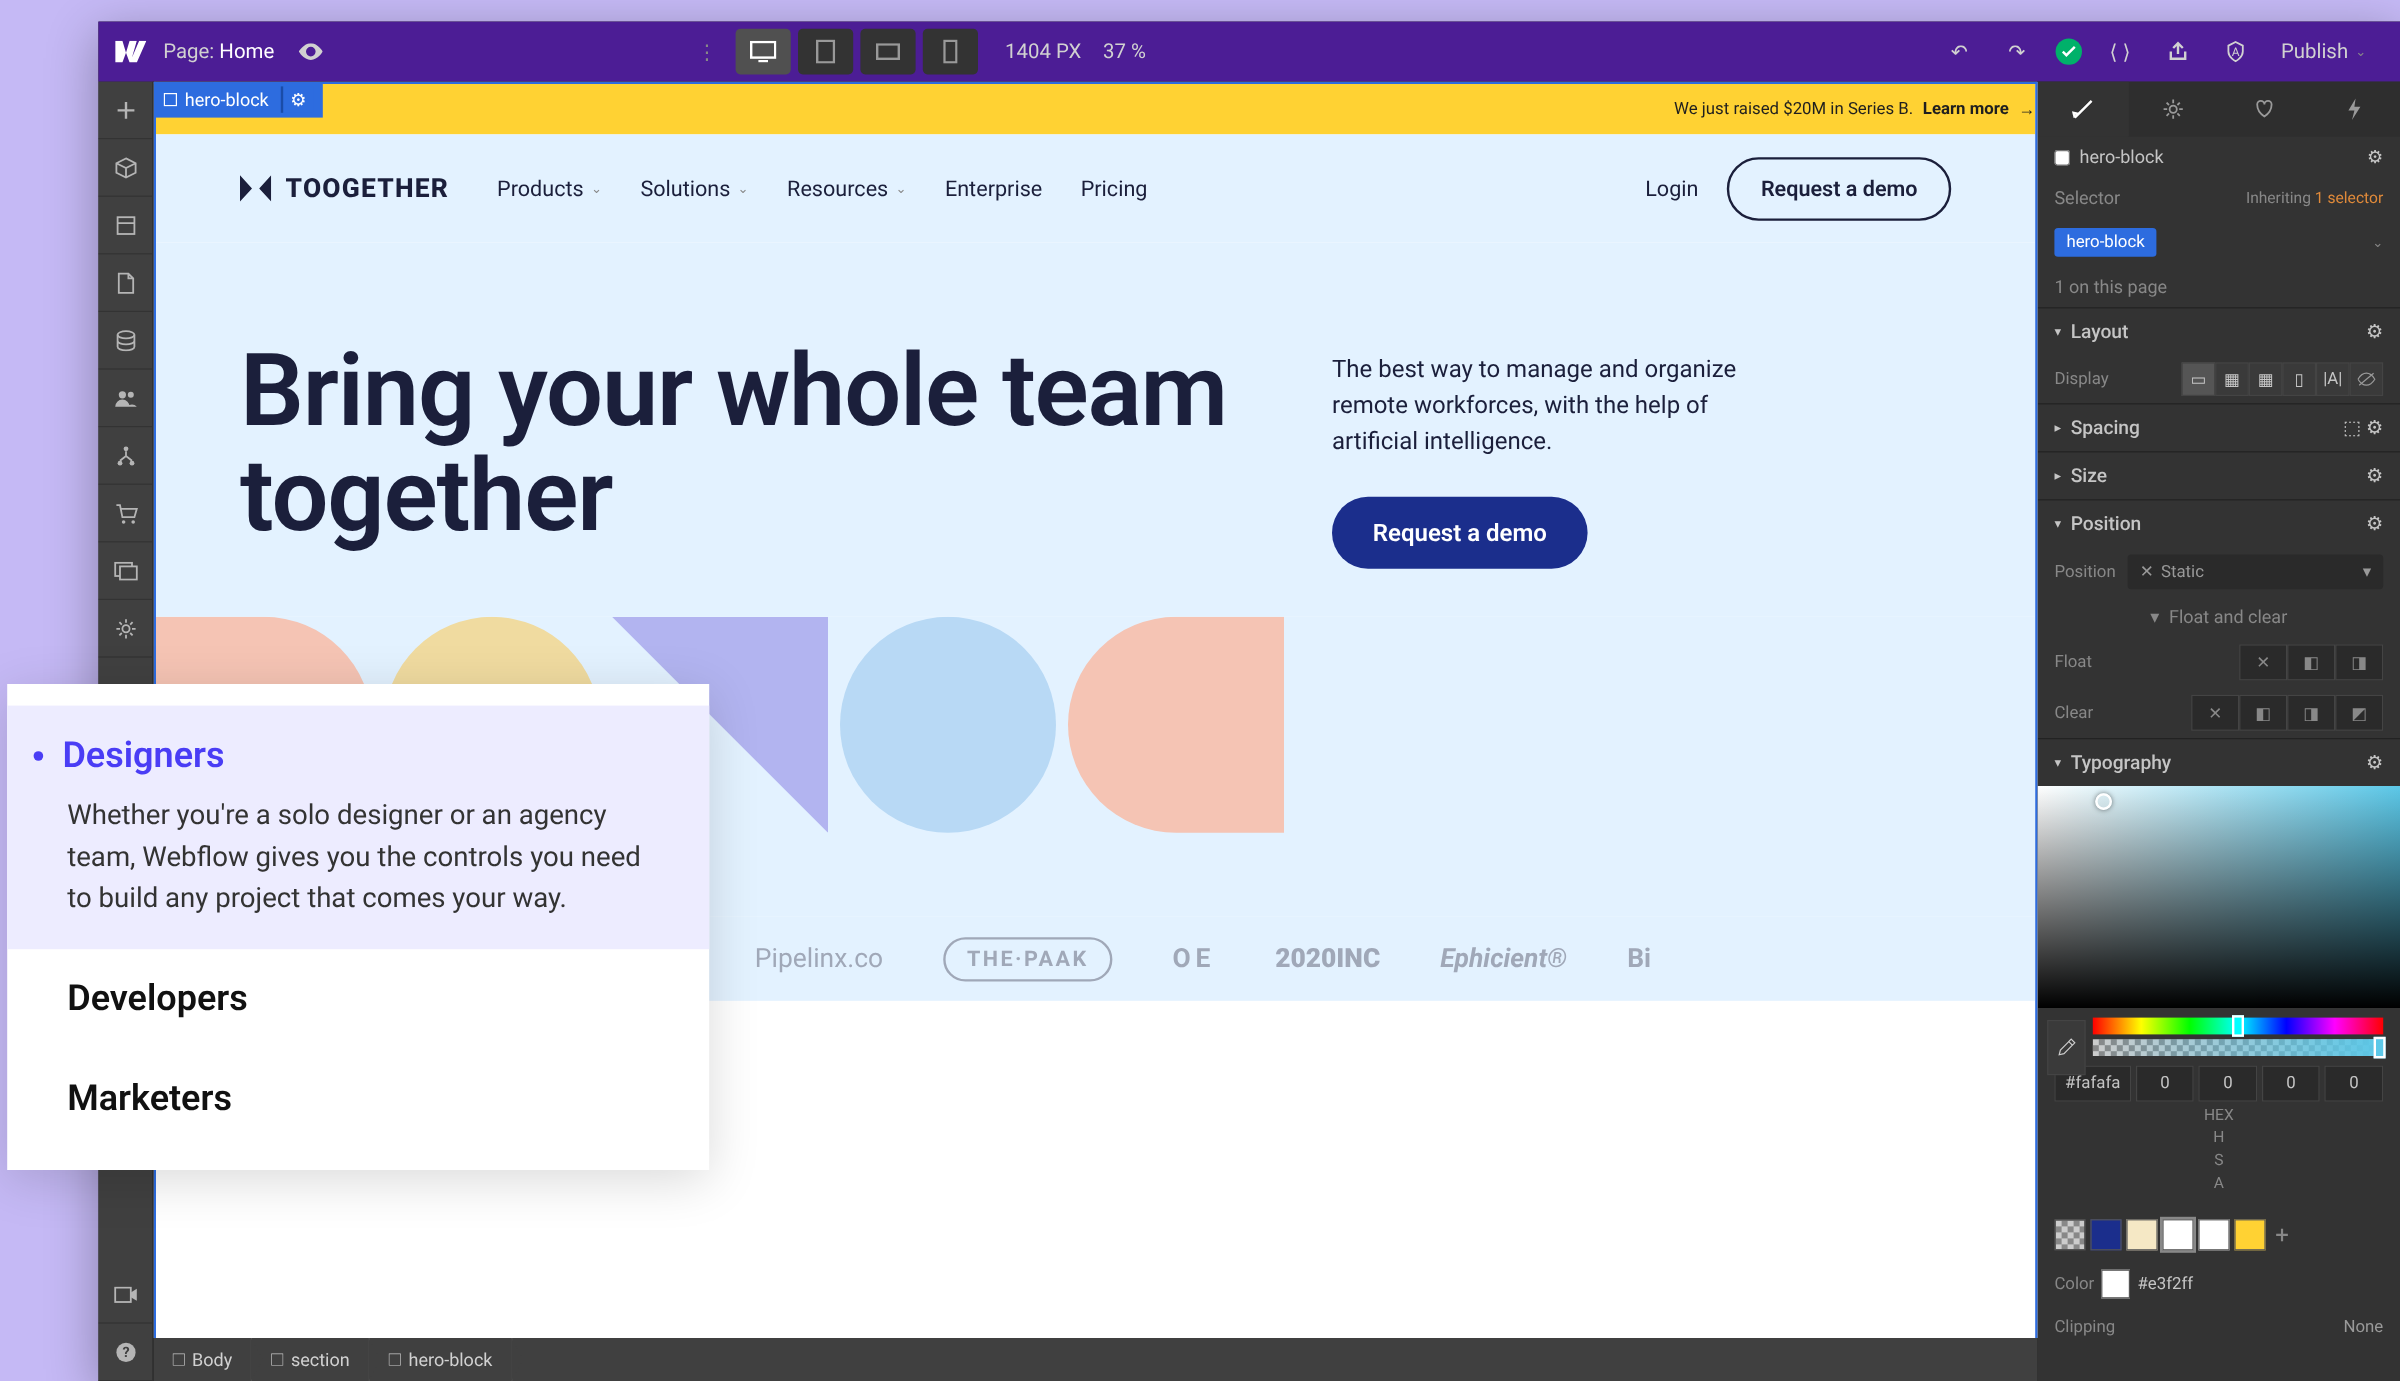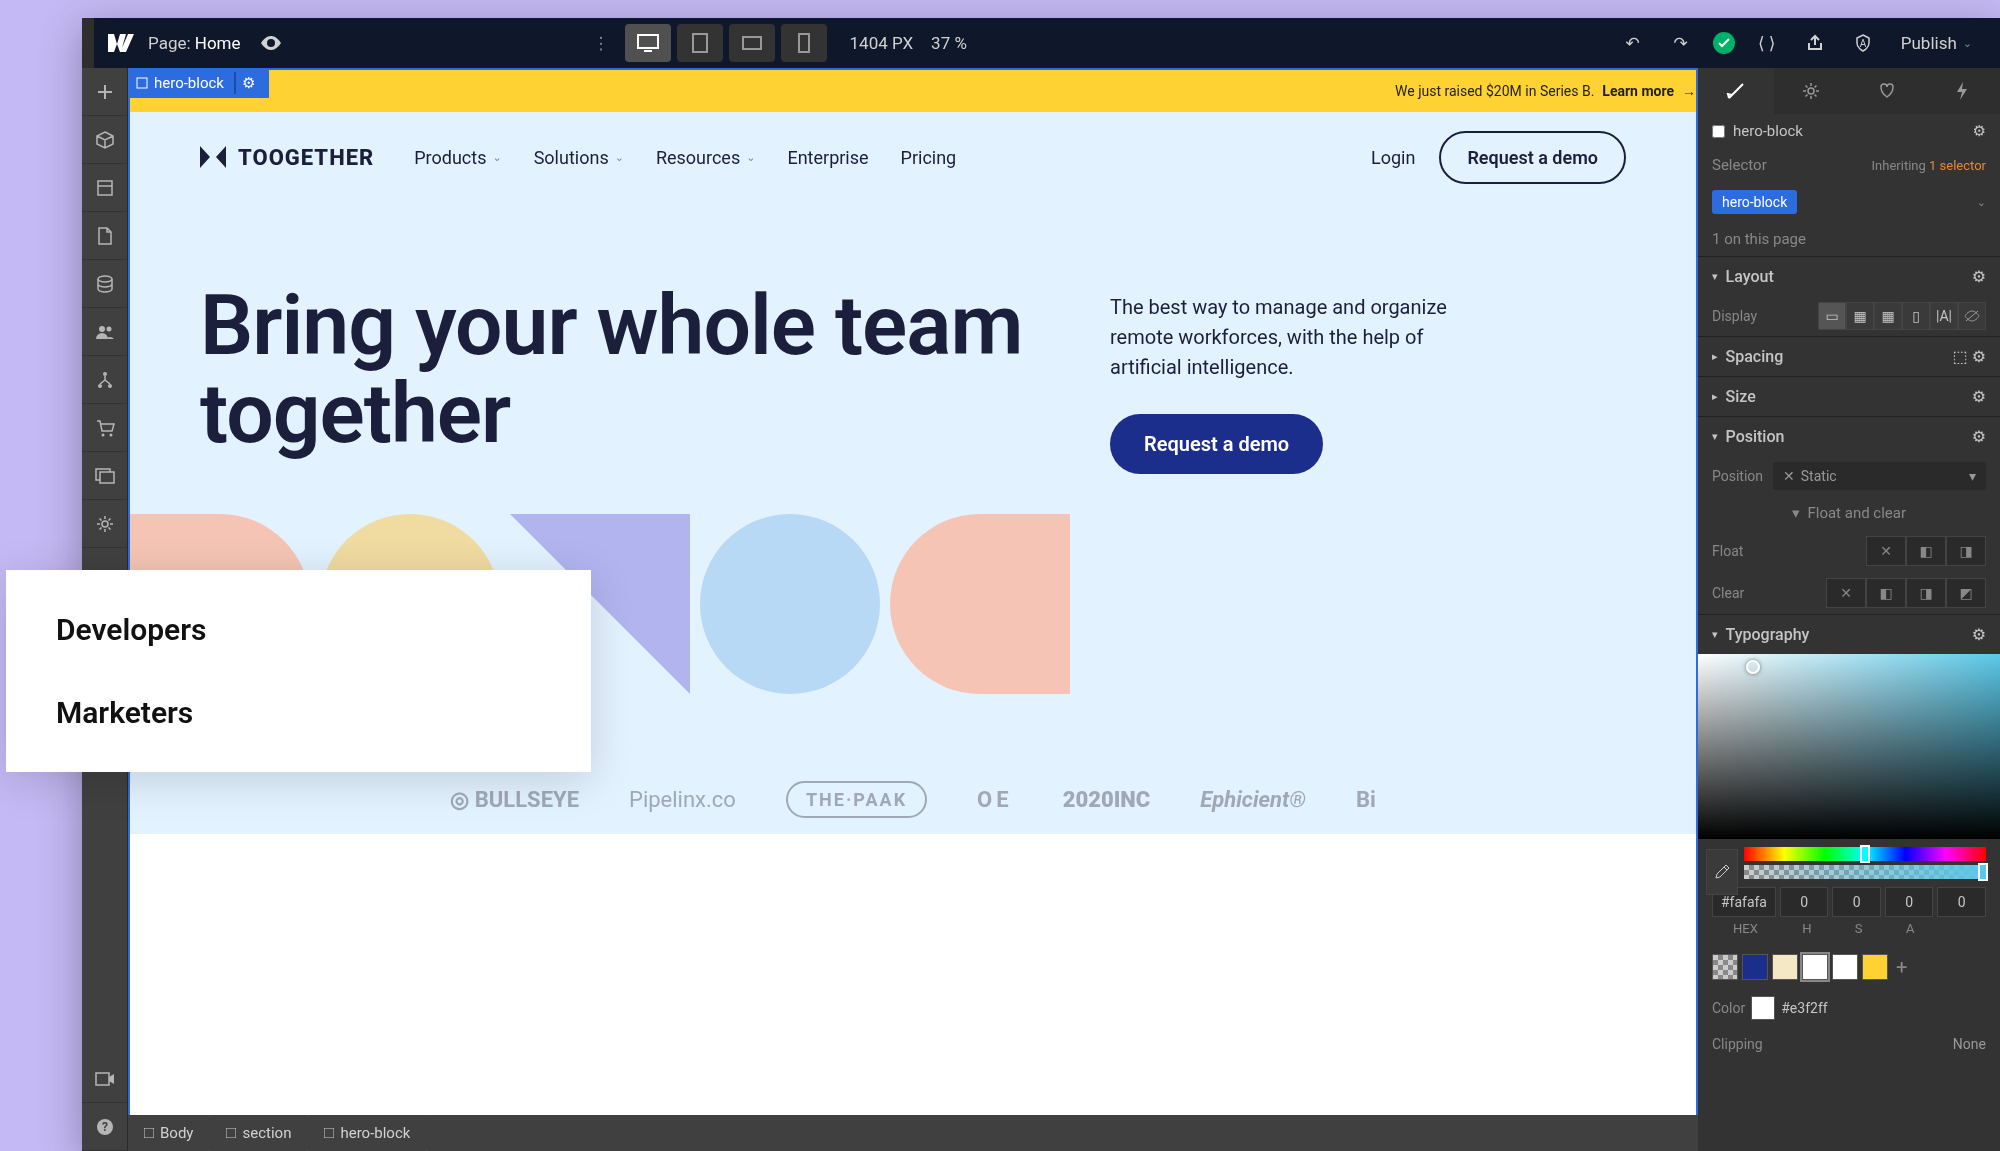--- a/index.html
+++ b/index.html
@@ -1,20 +1,20 @@
 <!DOCTYPE html>
 <html><head>
 <meta charset="utf-8">
 <style>
 * { box-sizing: border-box; margin: 0; padding: 0; }
 body { font-family: -apple-system, BlinkMacSystemFont, "Segoe UI", Roboto, sans-serif; background: #c5b9f5; overflow: hidden; width: 2000px; height: 1151px; position: relative; }
 
 .app { position: absolute; top: 18px; left: 82px; right: 0; bottom: 0; background: #2e2e2e; display: flex; flex-direction: column; box-shadow: 0 10px 40px rgba(0,0,0,.3); }
 
-.topbar { height: 50px; background: #0f172a; display: flex; align-items: center; color: #d1d1d1; font-size: 17px; padding: 0 8px; margin-left: 12px; }
+.topbar { height: 50px; background: #4c1d95; display: flex; align-items: center; color: #d1d1d1; font-size: 17px; padding: 0 8px; }
 .wf-logo { width: 38px; height: 50px; display: flex; align-items: center; justify-content: center; color: #fff; }
 .page-label { margin-left: 8px; }
 .preview-eye { margin-left: 18px; width: 24px; height: 24px; display: flex; align-items: center; justify-content: center; }
 .bp-group { display: flex; gap: 0; margin-right: 20px; }
 .bp-btn { width: 46px; height: 38px; display: flex; align-items: center; justify-content: center; background: #333; border-radius: 4px; margin: 0 3px; }
 .bp-btn.active { background: #505050; }
 .px-zoom { margin-right: auto; font-size: 17px; color: #d1d1d1; display: flex; gap: 18px; }
 .tb-actions { display: flex; align-items: center; gap: 16px; padding-right: 14px; }
 .tb-icon { width: 32px; height: 32px; display: flex; align-items: center; justify-content: center; color: #d1d1d1; }
 .ok-dot { width: 22px; height: 22px; border-radius: 50%; background: #00b16a; display: flex; align-items: center; justify-content: center; }
@@ -89,21 +89,21 @@
 .sat-area { height: 185px; background: linear-gradient(to top, #000, transparent), linear-gradient(to right, #fff, #5cc8e8); position: relative; margin: 0; }
 .sat-handle { position: absolute; top: 6px; left: 48px; width: 14px; height: 14px; border: 2px solid #fff; border-radius: 50%; box-shadow: 0 0 4px rgba(0,0,0,.5); }
 .hue-bar { height: 14px; background: linear-gradient(to right, red, yellow, lime, cyan, blue, magenta, red); margin: 8px 14px 4px 46px; position: relative; }
 .hue-handle { position: absolute; left: 48%; top: -2px; width: 10px; height: 18px; border: 2px solid #fff; background: cyan; }
 .alpha-bar { height: 14px; background: linear-gradient(to right, transparent, #5cc8e8), repeating-conic-gradient(#888 0 25%, #ccc 0 50%) 0 0/10px 10px; margin: 4px 14px 8px 46px; position: relative; }
 .alpha-handle { position: absolute; right: -2px; top: -2px; width: 10px; height: 18px; border: 2px solid #fff; background: #5cc8e8; }
 .eyedrop { position: absolute; width: 32px; height: 46px; display: flex; align-items: center; justify-content: center; background: #3a3a3a; border: 1px solid #444; }
 
 .hex-row { display: flex; padding: 0 14px; gap: 4px; }
 .hex-cell { flex: 1; background: #2a2a2a; padding: 6px 4px; text-align: center; font-size: 14px; border: 1px solid #444; }
-.mode-row { display: flex; padding: 4px 14px 10px; gap: 4px; }
+.mode-row { display: flex; padding: 4px 14px 10px; gap: 4px; flex-direction: column; }
 .mode-cell { flex: 1; text-align: center; font-size: 13px; color: #888; }
 
 .swatches { display: flex; gap: 4px; padding: 8px 14px; align-items: center; }
 .swatch { width: 26px; height: 26px; border: 1px solid #555; }
 .swatch.checker { background: repeating-conic-gradient(#888 0 25%, #ccc 0 50%) 0 0/10px 10px; }
 .add-sw { color: #888; font-size: 20px; margin-left: 4px; }
 
 .clr-row { display: flex; align-items: center; padding: 8px 14px; gap: 6px; }
 .clr-chip { width: 24px; height: 24px; background: #fff; border: 1px solid #555; }
 
@@ -536,19 +536,26 @@
         <div class="clr-row">
           <span style="color:#888">Clipping</span>
           <span style="margin-left:auto;color:#999">None</span>
         </div>
       </div>
     </div>
   </div>
 </div>
 
 <div class="popup">
+  <div class="pop-item active">
+    <div class="pop-title">
+        <span class="pop-dot"></span>
+        <span>Designers</span>
+      </div>
+    <div class="pop-body">Whether you're a solo designer or an agency team, Webflow gives you the controls you need to build any project that comes your way.</div>
+  </div>
   <div class="pop-item">
     <div class="pop-title">Developers</div>
   </div>
   <div class="pop-item">
     <div class="pop-title">Marketers</div>
   </div>
 </div>
 
 </body></html>

